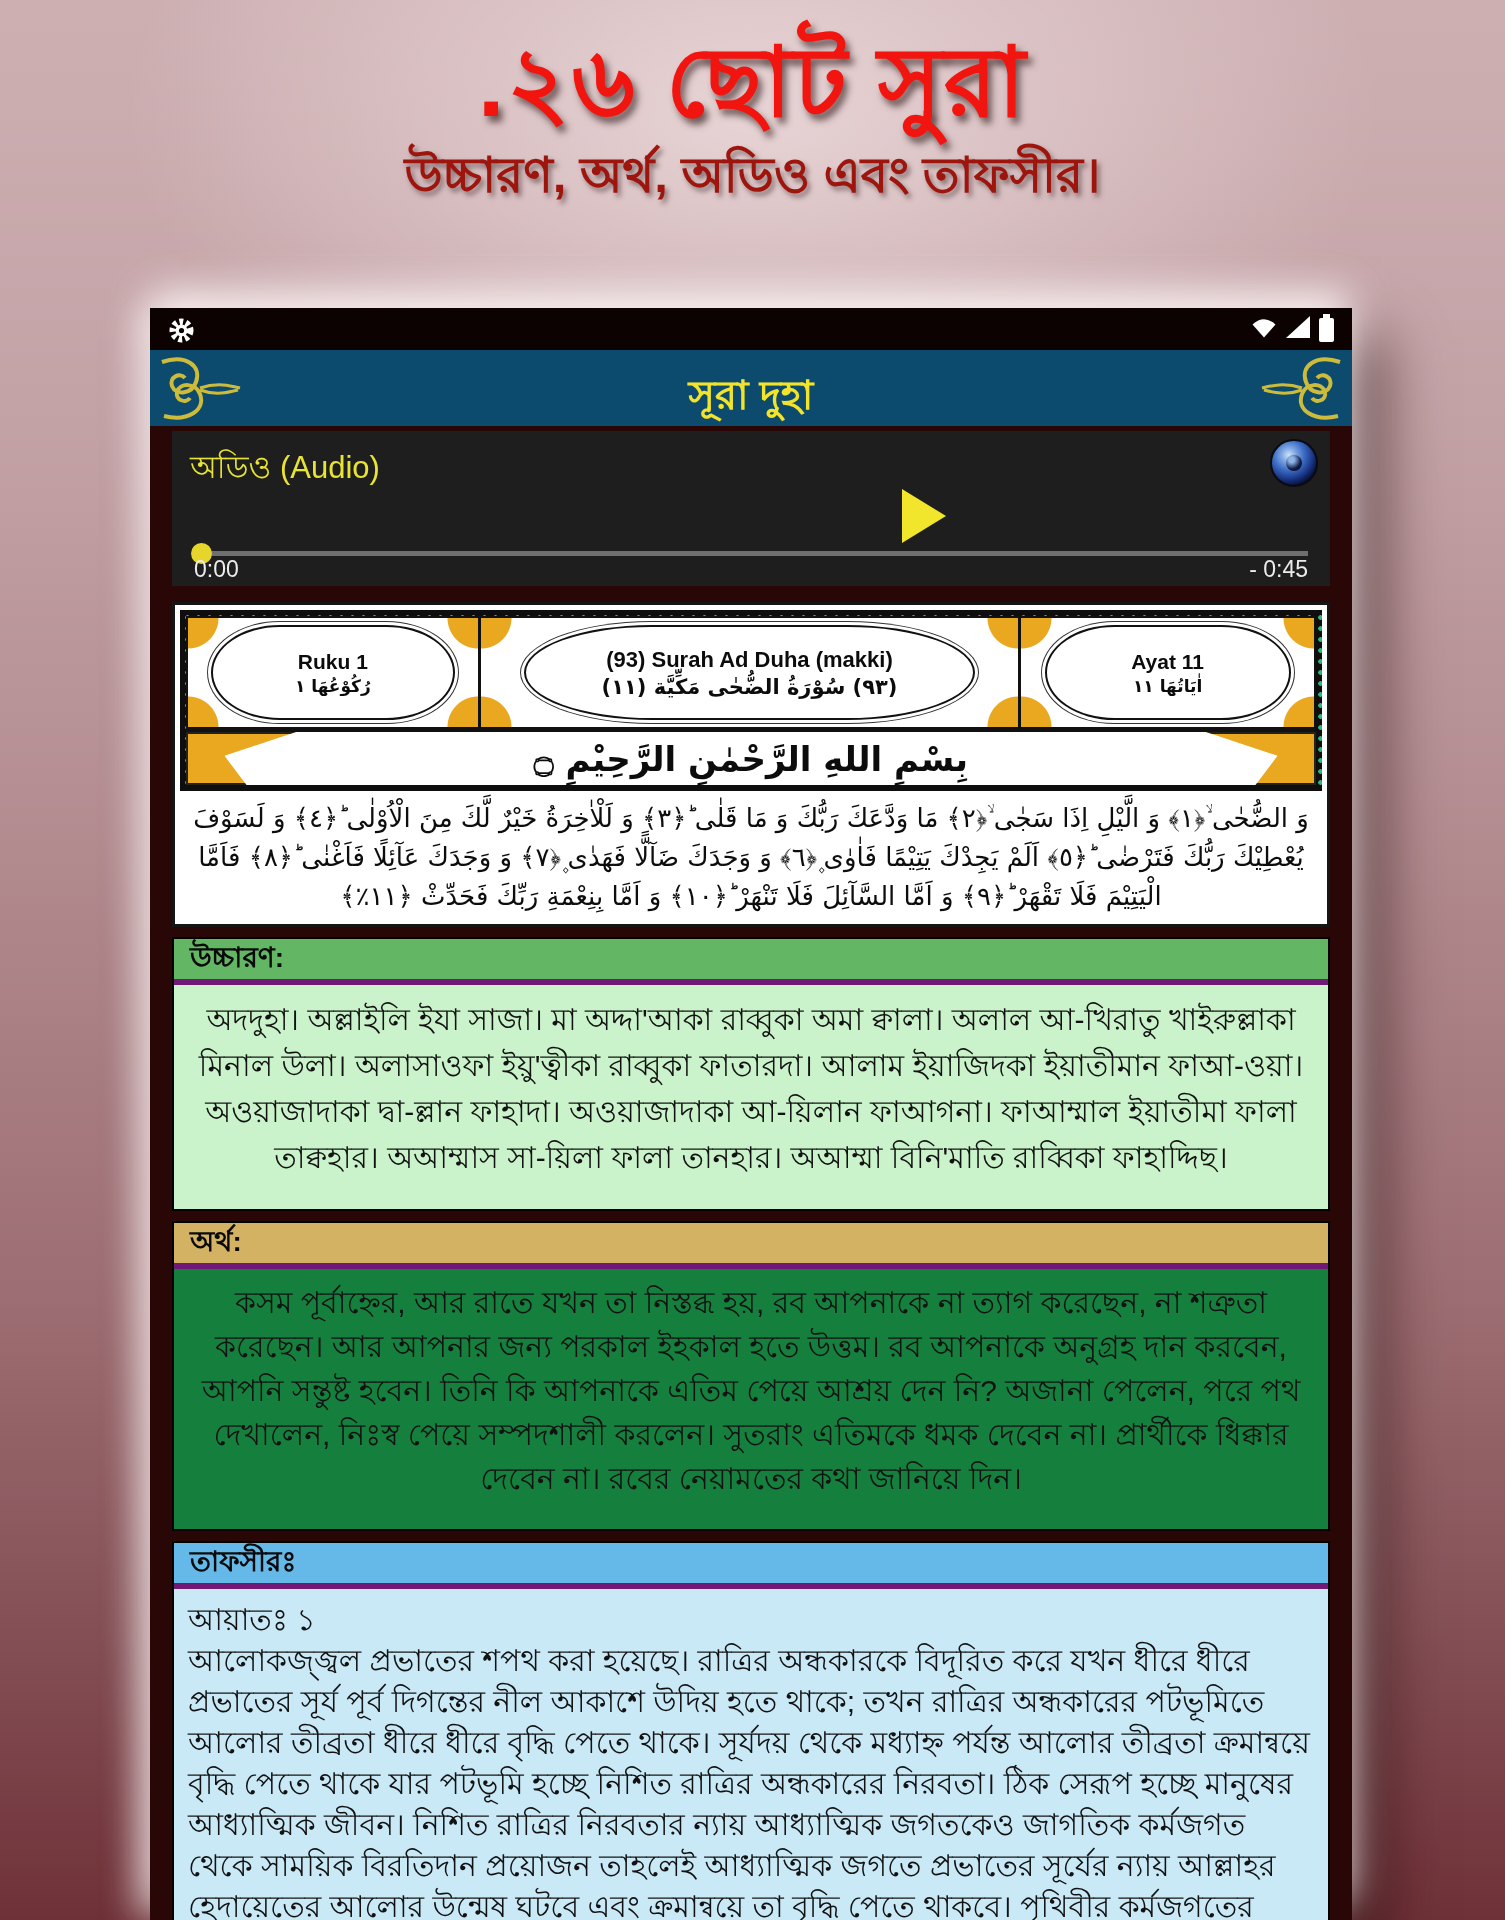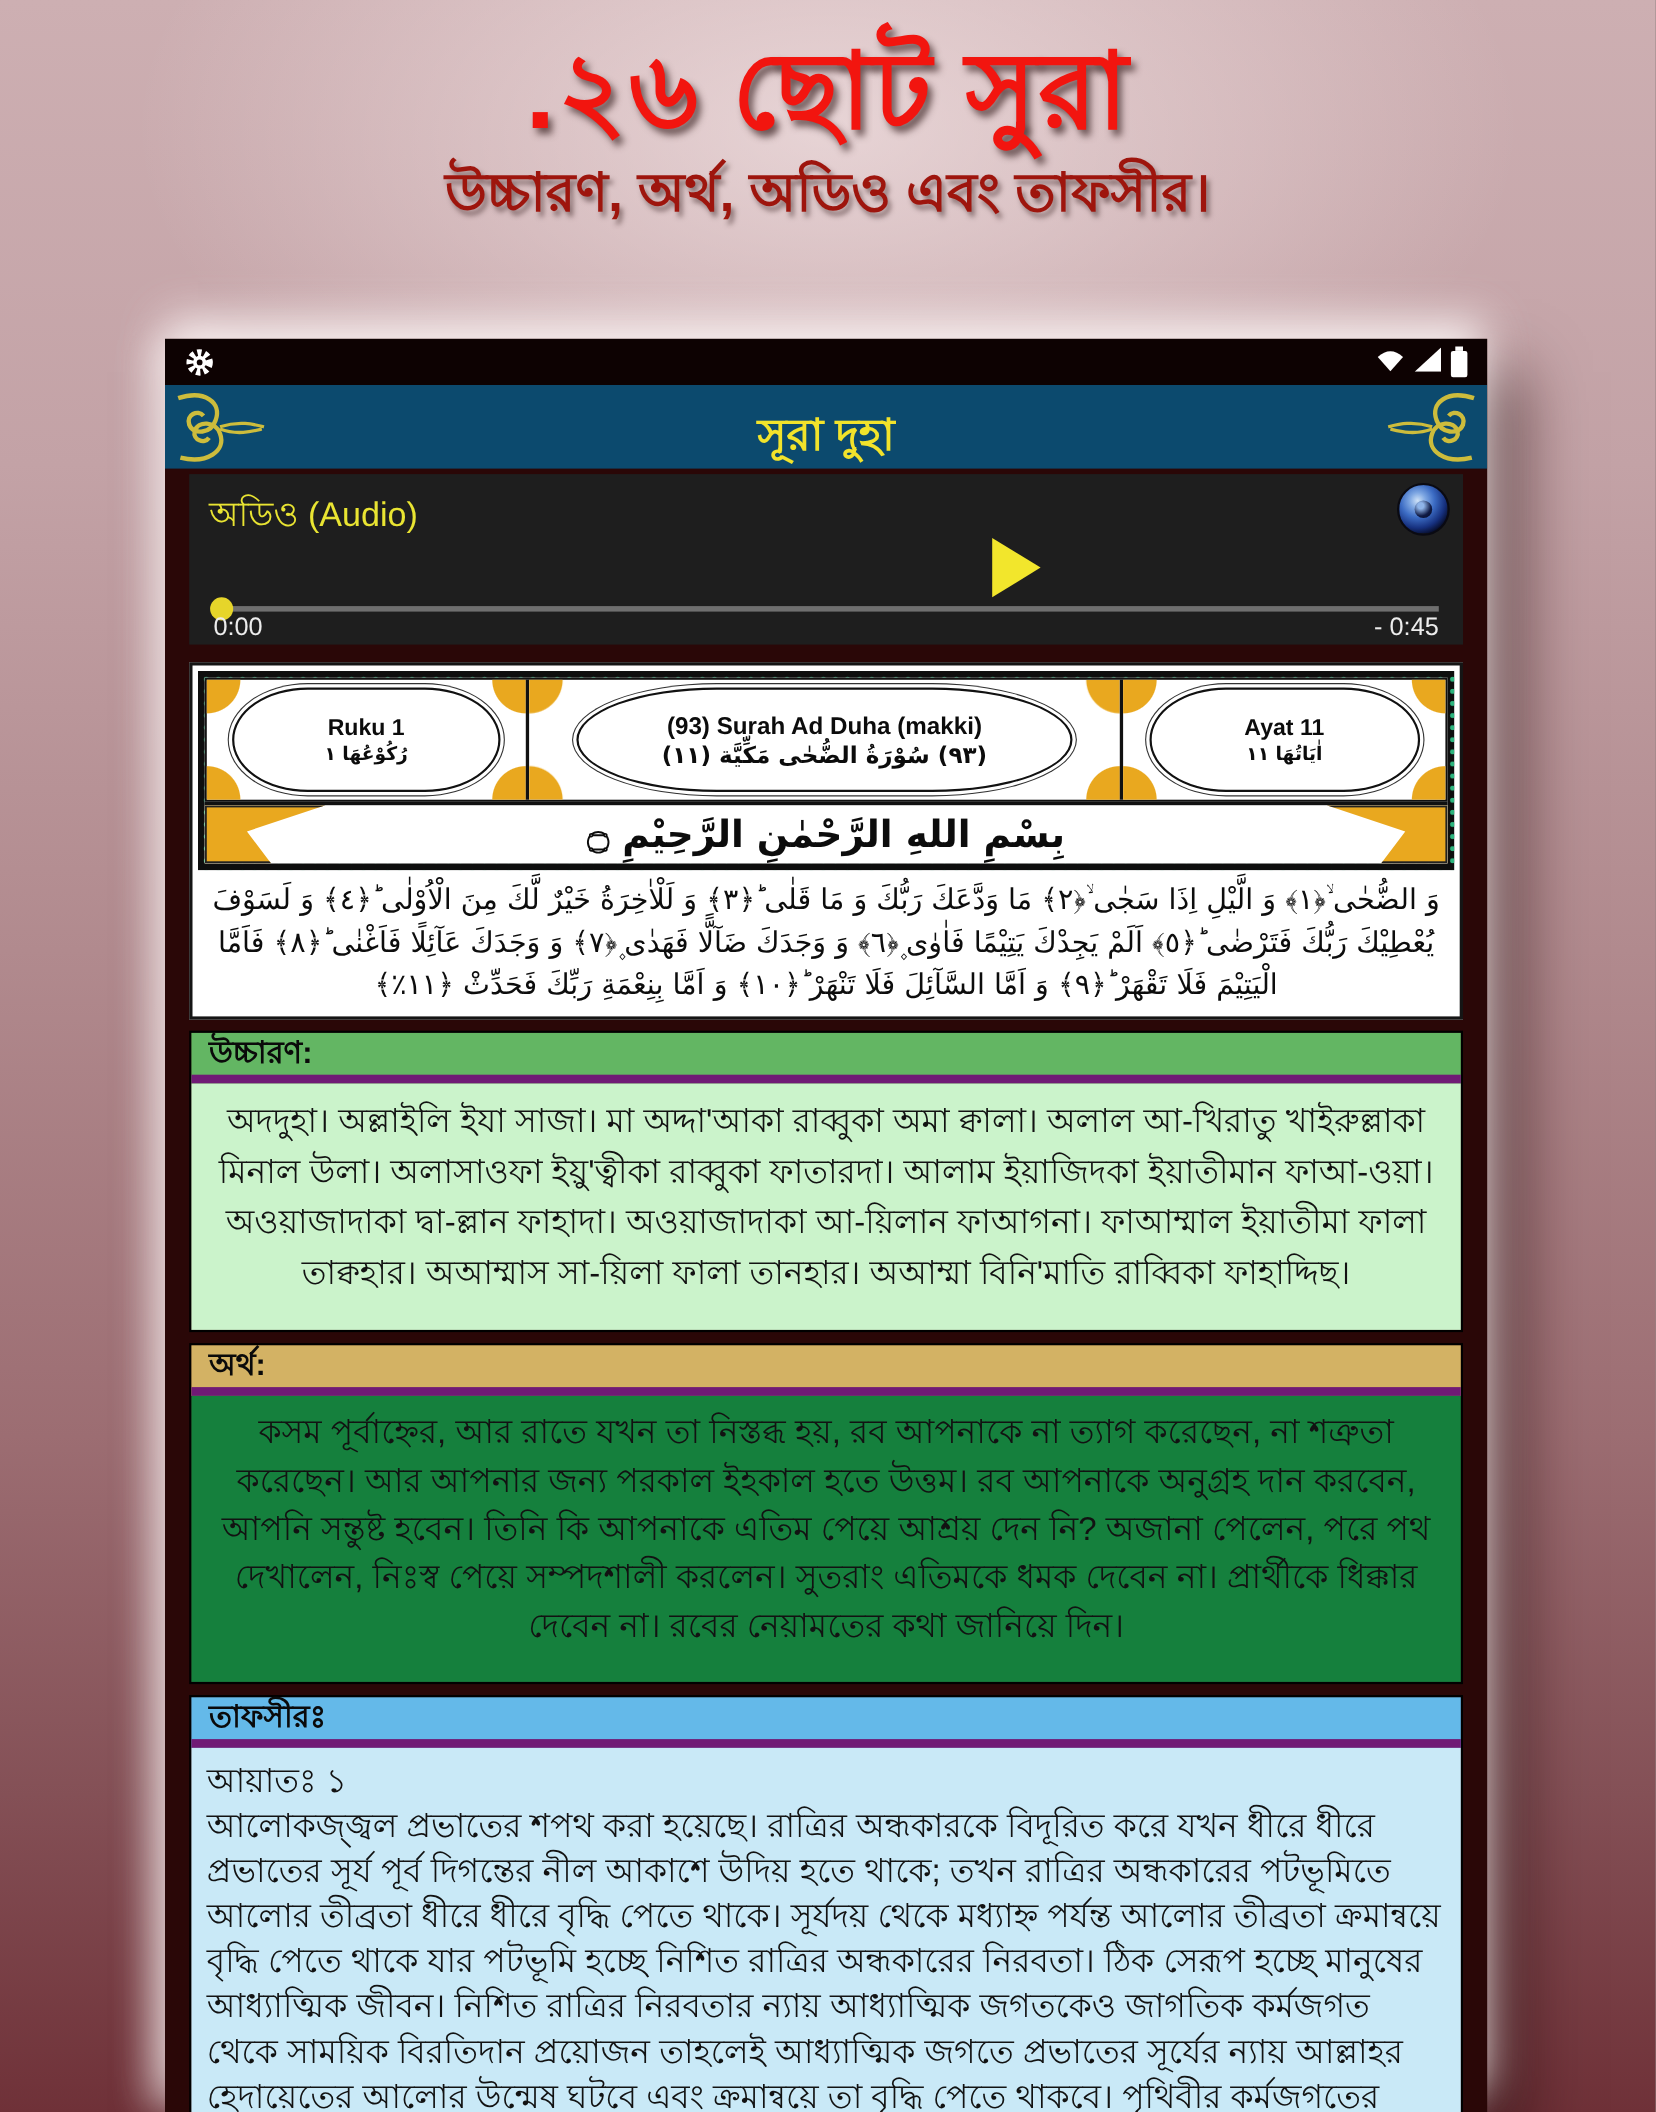--- a/index.html
+++ b/index.html
@@ -100,21 +100,21 @@
     border:2px solid #222; }
   .q-corner.l { left:0; clip-path:polygon(0 0, 100% 0, 35% 45%, 55% 100%, 0 100%); }
   .q-corner.r { right:0; clip-path:polygon(0 0, 100% 0, 100% 100%, 45% 100%, 65% 45%); }
   .q-verses { direction:rtl; text-align:center; color:#0d0d0d; padding:8px 12px 10px;
     font-family:"DejaVu Sans", sans-serif; font-size:26px; line-height:39px;
     height:128px; overflow:hidden; }
 
   
   .section { margin:10px 10px 0; border:2px solid #000; }
   .sec-header { height:46px; display:flex; align-items:center; padding:0 16px;
-    font-size:28px; font-weight:bold; color:#0a0a0a; border-bottom:8px solid #701a75; }
+    font-size:28px; font-weight:bold; color:#0a0a0a; border-bottom:6px solid #701a75; }
   .sec-body { padding:12px 12px 28px; color:#121212; font-size:30px; }
   .sec-pron .sec-header { background:#63b663; }
   .sec-pron .sec-body { background:#cbf3cb; text-align:center; line-height:46px; }
   .sec-mean .sec-header { background:#d3b264; }
   .sec-mean .sec-body { background:#15803d; text-align:center; line-height:44px; }
   .sec-tafsir .sec-header { background:#64b9e9; }
   .sec-tafsir .sec-body { background:#c9e9f7; text-align:left; line-height:41px; padding:10px 14px; }
   .tafsir-ayat { display:block; }
 </style>
 </head>

